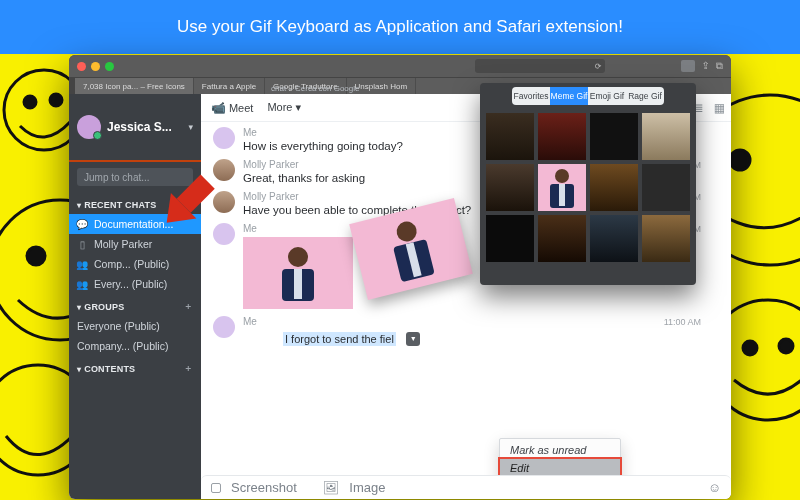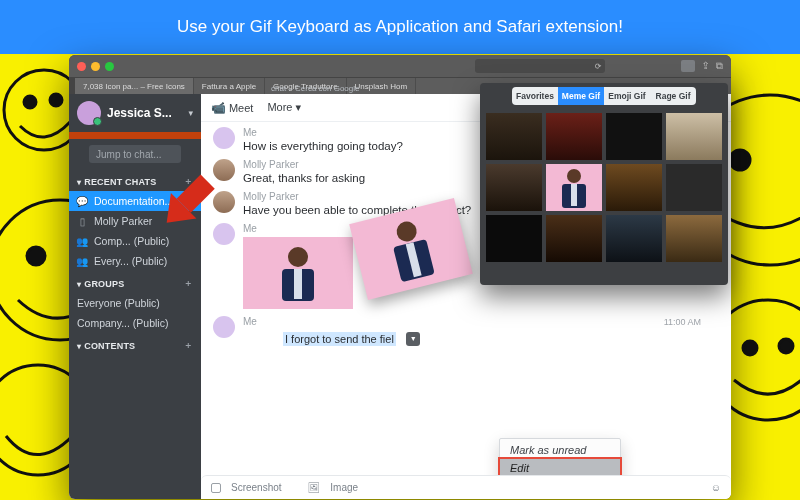--- a/index.html
+++ b/index.html
@@ -30,25 +30,25 @@
   
   .tabbar { height: 17px; background: #5d5d5d; display: flex; align-items: stretch; border-top: 1px solid #444; margin-left: 6px; }
   .tabbar .tab { flex: 0 0 auto; font-size: 8px; color: #dcdcdc; padding: 2px 8px; border-right:1px solid #4c4c4c; white-space: nowrap; display:flex; align-items:center; }
   .tabbar .tab.active { background:#6b6b6b; }
 
   
   .content { position:absolute; top:39px; left:0; right:0; bottom:0; background:#fff; display:flex; }
 
   
   .sidebar { width: 132px; background: #3b3f44; color:#dfe3e8; font-size:11px; display:flex; flex-direction:column; }
-  .profile { display:flex; align-items:center; gap:6px; padding:7px 8px; border-bottom:7px solid #c2410c; }
+  .profile { display:flex; align-items:center; gap:6px; padding:21px 8px; border-bottom:2px solid #c2410c; }
   .avatar-circle { width:24px; height:24px; border-radius:50%; background:#c9a0dc; position:relative; }
   .avatar-circle::after { content:""; position:absolute; right:-1px; bottom:-1px; width:7px; height:7px; border-radius:50%; background:#3ac17a; border:1px solid #3b3f44; }
   .profile-name { font-size:12px; font-weight:600; color:#fff; }
-  .jump { margin:6px 20px; height:18px; background:#4e5359; border-radius:3px; color:#a1a7ad; font-size:10px; display:flex; align-items:center; padding:0 7px; }
+  .jump { margin:6px 8px; height:18px; background:#4e5359; border-radius:3px; color:#a1a7ad; font-size:10px; display:flex; align-items:center; padding:0 7px; }
   .section-hdr { display:flex; align-items:center; justify-content:space-between; padding:6px 8px 3px; font-size:9px; color:#e6e9ec; font-weight:600; letter-spacing:.2px; }
   .section-hdr .chev { font-size:8px; margin-right:3px; }
   .section-hdr .plus { color:#9ba1a8; cursor:pointer; }
   .side-item { display:flex; align-items:center; gap:6px; padding:4px 8px; font-size:10.5px; color:#cfd4da; white-space:nowrap; overflow:hidden; text-overflow:ellipsis; }
   .side-item .ico { width:11px; display:inline-flex; justify-content:center; color:#9ba1a8; font-size:10px;}
   .side-item.active { background:#1f98ff; color:#fff; }
   .side-item.active .ico { color:#e8f3ff; }
 
   
   .main { flex:1; background:#fff; position:relative; display:flex; flex-direction:column; }
@@ -69,35 +69,35 @@
   .draft-line { font-size:11px; color:#2a2d31; background:#cfe7ff; padding:1px 2px; display:inline;margin-left:40px; }
   .chev-square { display:inline-flex; width:14px; height:14px; background:#5a5e63; color:#fff; border-radius:3px; align-items:center; justify-content:center; font-size:8px; margin-left:6px; vertical-align:middle;}
 
   
   .ctx { position:absolute; left:298px; bottom:1px; width:122px; background:#fcfcfc; border:1px solid #d6d9dd; border-radius:2px; box-shadow:0 6px 16px rgba(0,0,0,.18); font-size:11px; color:#3b3f45; padding:2px 0;}
   .ctx .item { padding:3px 10px;font-style:italic; }
   .ctx .item.edit { background:#b9bcc0; color:#222; position:relative; }
   .ctx .item.edit::after { content:""; position:absolute; inset:-2px; border:2px solid #e64a3a; pointer-events:none; }
 
   
-  .composer { position:absolute; left:0; right:0; bottom:0; height:24px; border-top:1px solid #e5e8eb; display:flex; align-items:center; gap:10px; padding:0 10px; font-size:10px; color:#7b828a; background:#fff;border-radius:6px;}
+  .composer { position:absolute; left:0; right:0; bottom:0; height:24px; border-top:1px solid #e5e8eb; display:flex; align-items:center; gap:10px; padding:0 10px; font-size:13px; color:#7b828a; background:#fff;border-radius:6px;}
   .composer .chk { width:10px; height:10px; border:1px solid #9aa0a6; border-radius:2px; }
   .composer .spacer { flex:1; }
 
   
   .arrow-drag { position:absolute; left:176px; top:176px; transform:rotate(45deg); }
   .arrow-drag .shaft { width:20px; height:34px; background:#d62c1a; }
   .arrow-drag .head { width:0; height:0; border-left:18px solid transparent; border-right:18px solid transparent; border-top:24px solid #d62c1a; margin-left:-8px; }
 
   
   .drag-gif { position:absolute; left:357px; top:210px; width:108px; height:78px; background:#f3b9d4; transform:rotate(-14deg); box-shadow:0 6px 14px rgba(0,0,0,.35); display:flex; align-items:center; justify-content:center;}
   .drag-gif svg{ width:46px; height:64px;}
 
   
-  .picker { position:absolute; left:480px; top:83px; width:248px; height:202px; background:#3d3f42; border-radius:4px; box-shadow:0 12px 26px rgba(0,0,0,.5); overflow:hidden;font-weight:bold; }
+  .picker { position:absolute; left:480px; top:83px; width:216px; height:202px; background:#3d3f42; border-radius:4px; box-shadow:0 12px 26px rgba(0,0,0,.5); overflow:hidden; }
   .seg { height:18px; background:#eceff1; display:flex; border-radius:4px; margin:4px 32px; overflow:hidden; }
   .seg .s { flex:1; font-size:8.5px; display:flex; align-items:center; justify-content:center; color:#3d4247; }
   .seg .s.active { background:#2a8dff; color:#fff; }
   .thumb-grid { display:grid; grid-template-columns:repeat(4,1fr); gap:4px; padding:4px 6px; }
   .thumb { height:47px; background:#222; background-size:cover; background-position:center; }
   .thumb.t1{background:linear-gradient(#3a2d20,#1b140c);} .thumb.t2{background:linear-gradient(#6b2018,#2a0c08);} .thumb.t3{background:#111;} .thumb.t4{background:linear-gradient(#cdbfa6,#8b7a5d);}
   .thumb.t5{background:linear-gradient(#4a3a2d,#1a120a);} .thumb.t6{background:#f3b9d4;} .thumb.t7{background:linear-gradient(#6e4a20,#2a1a08);}
   .thumb.t8{background:#0b0b0b;} .thumb.t9{background:linear-gradient(#4a2f18,#150a03);} .thumb.t10{background:linear-gradient(#2c3946,#0d1116);} .thumb.t11{background:linear-gradient(#8c6a3e,#3a2a14);}
   .thumb6-figure{display:flex;align-items:center;justify-content:center;}
   .thumb6-figure svg{width:32px;height:42px;}

